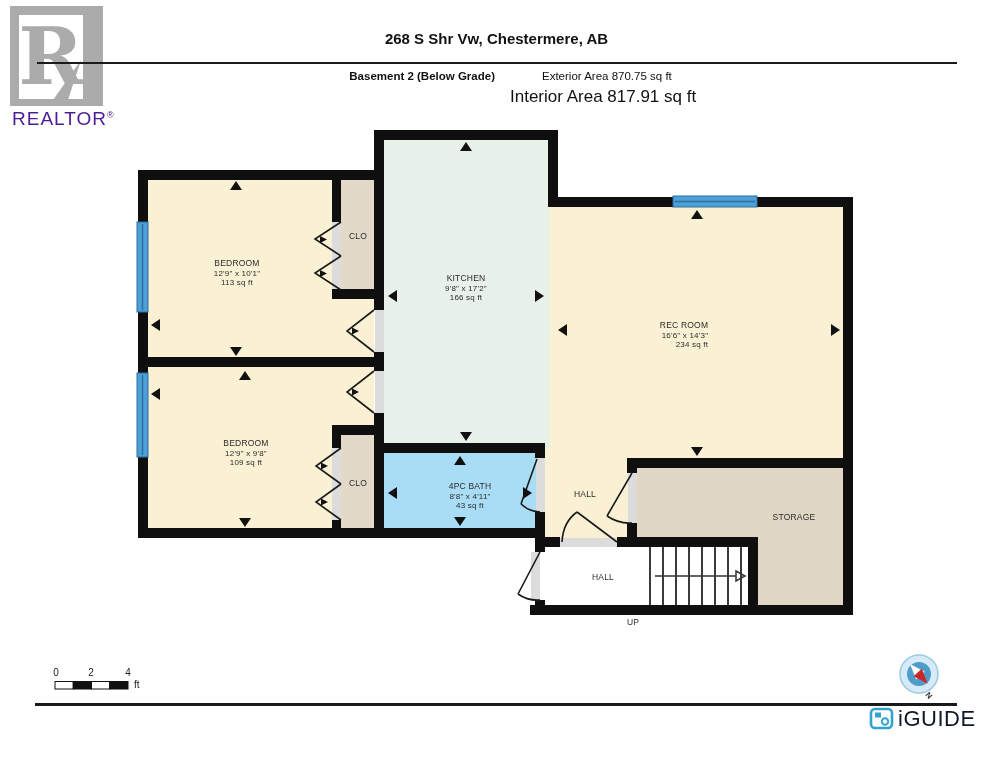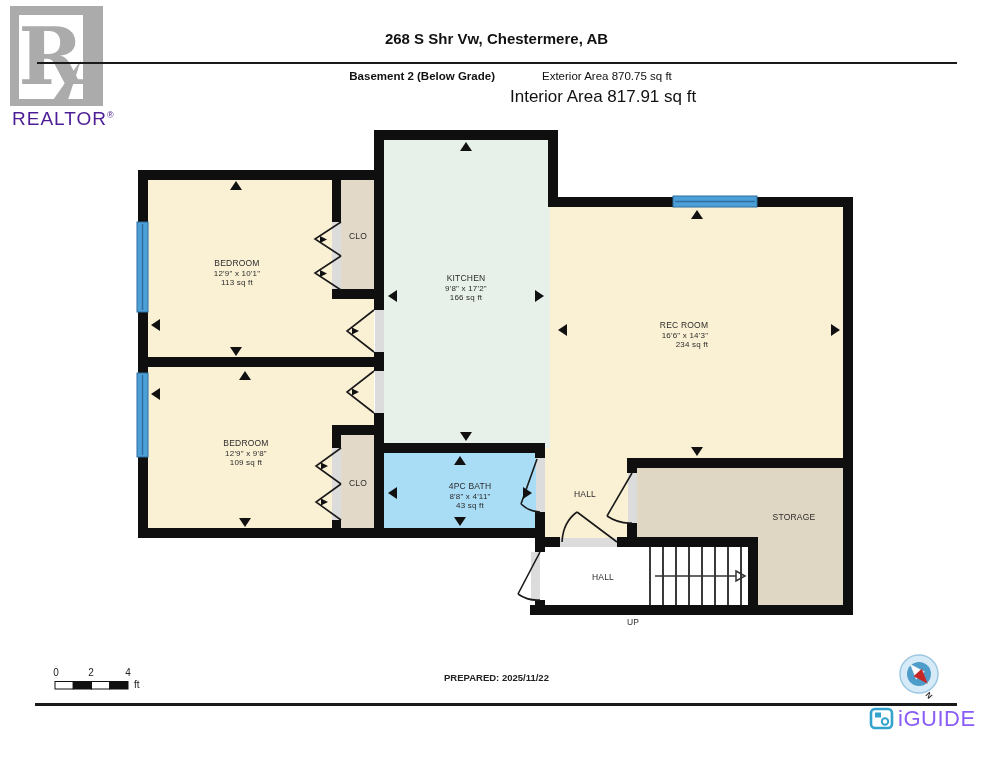--- a/index.html
+++ b/index.html
@@ -33,21 +33,21 @@
 
   
   .scale-num{font-size:10px;color:#222;transform:translateX(-50%);}
   .scale-ft{left:134px;top:679px;font-size:10px;color:#222;}
   .prepared{left:0;right:0;top:672px;text-align:center;font-size:9.5px;font-weight:bold;color:#222;}
   .north-n{left:926px;top:691px;font-size:8px;font-weight:bold;color:#333;transform:rotate(48deg);}
 
   .footer-rule{left:35px;top:703px;width:922px;height:2.5px;background:#1a1a1a;}
   .disclaimer{left:35px;top:712px;width:740px;font-size:9.3px;color:#222;}
   .iguide{left:868px;top:706px;display:flex;align-items:center;gap:4px;}
-  .iguide-word{font-size:22px;color:#8b5cf6;letter-spacing:0.5px;}
+  .iguide-word{font-size:22px;color:#0f172a;letter-spacing:0.5px;}
 </style>
 </head>
 <body>
 
 <div class="page">
 
   <div class="abs realtor-box"></div>
   <div class="abs realtor-inner"></div>
   <div class="abs realtor-r">R</div>
   <div class="abs realtor-leg"></div>
@@ -255,21 +255,20 @@
   </div>
   <div class="abs room-label" style="left:633px;top:578px;margin-top:45px;">
     <div class="rname">UP</div>
   </div>
 
   <div class="abs scale-num" style="left:56px;top:667px;">0</div>
   <div class="abs scale-num" style="left:91px;top:667px;">2</div>
   <div class="abs scale-num" style="left:128px;top:667px;">4</div>
   <div class="abs scale-ft">ft</div>
 
-  <div class="abs prepared">PREPARED: 2025/11/22</div>
   <div class="abs north-n">N</div>
 
   <div class="abs footer-rule"></div>
   <div class="abs iguide">
     <span style="width:26px;display:inline-block;"></span>
     <span class="iguide-word">iGUIDE</span>
   </div>
 
 </div>
 

